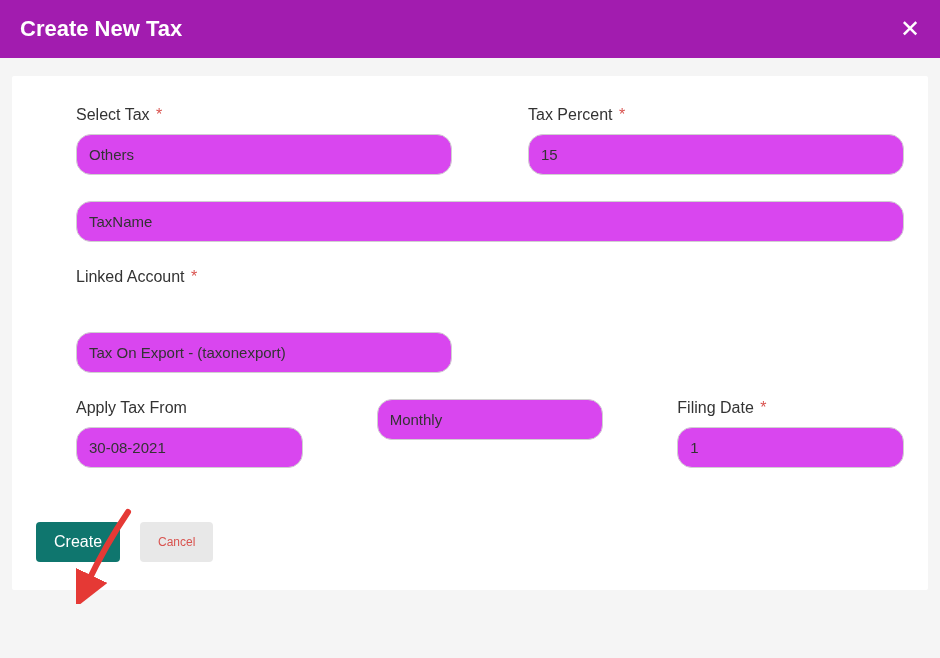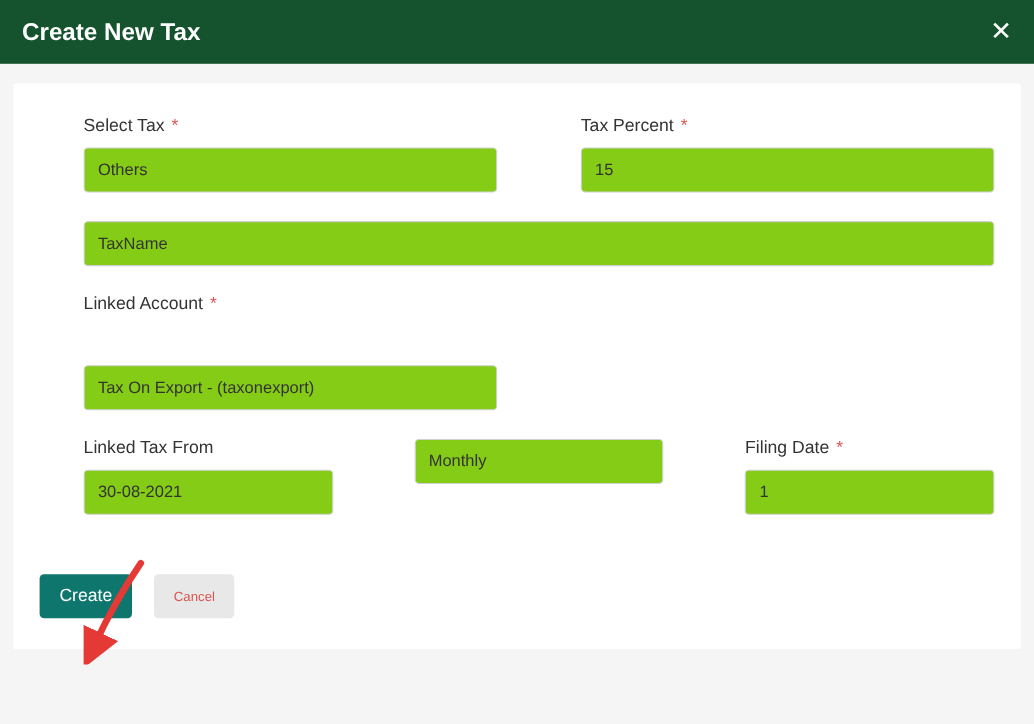--- a/index.html
+++ b/index.html
@@ -8,21 +8,21 @@
       padding: 0;
     }
     body {
       font-family: 'Segoe UI', Tahoma, Geneva, Verdana, sans-serif;
       background: #f5f5f5;
       width: 940px;
       height: 658px;
       overflow: hidden;
     }
     .modal-header {
-      background: #14532d;
+      background: #a21caf;
       color: #ffffff;
       padding: 16px 20px;
       display: flex;
       justify-content: space-between;
       align-items: center;
     }
     .modal-title {
       font-size: 22px;
       font-weight: 600;
     }
@@ -57,25 +57,25 @@
       font-size: 16px;
       color: #333333;
       margin-bottom: 10px;
     }
     .required {
       color: #d9534f;
       margin-left: 2px;
     }
     .form-control {
       border: 1px solid #d0d0d0;
-      border-radius: 4px;
+      border-radius: 15px;
       padding: 11px 12px;
       font-size: 15px;
       color: #333333;
-      background: #84cc16;
+      background: #d946ef;
       outline: none;
     }
     .button-row {
       display: flex;
       gap: 20px;
       margin-top: 54px;
     }
     .btn-create {
       background: #0f766e;
       color: #ffffff;
@@ -145,21 +145,21 @@
           <span class="required">*</span>
         </label>
         <input type="text" class="form-control" value="Tax On Export - (taxonexport)" style="">
       </div>
       <div class="form-group" style="max-width: calc(50% - 18px);"></div>
     </div>
 
     <div class="form-row-3">
       <div class="form-group">
         <label class="form-label">
-          <span>Linked Tax From</span>
+          <span>Apply Tax From</span>
         </label>
         <input type="text" class="form-control" value="30-08-2021" style="">
       </div>
       <div class="form-group">
         <input type="text" class="form-control" value="Monthly" style="">
       </div>
       <div class="form-group">
         <label class="form-label">
           <span>Filing Date</span>
           <span class="required">*</span>

